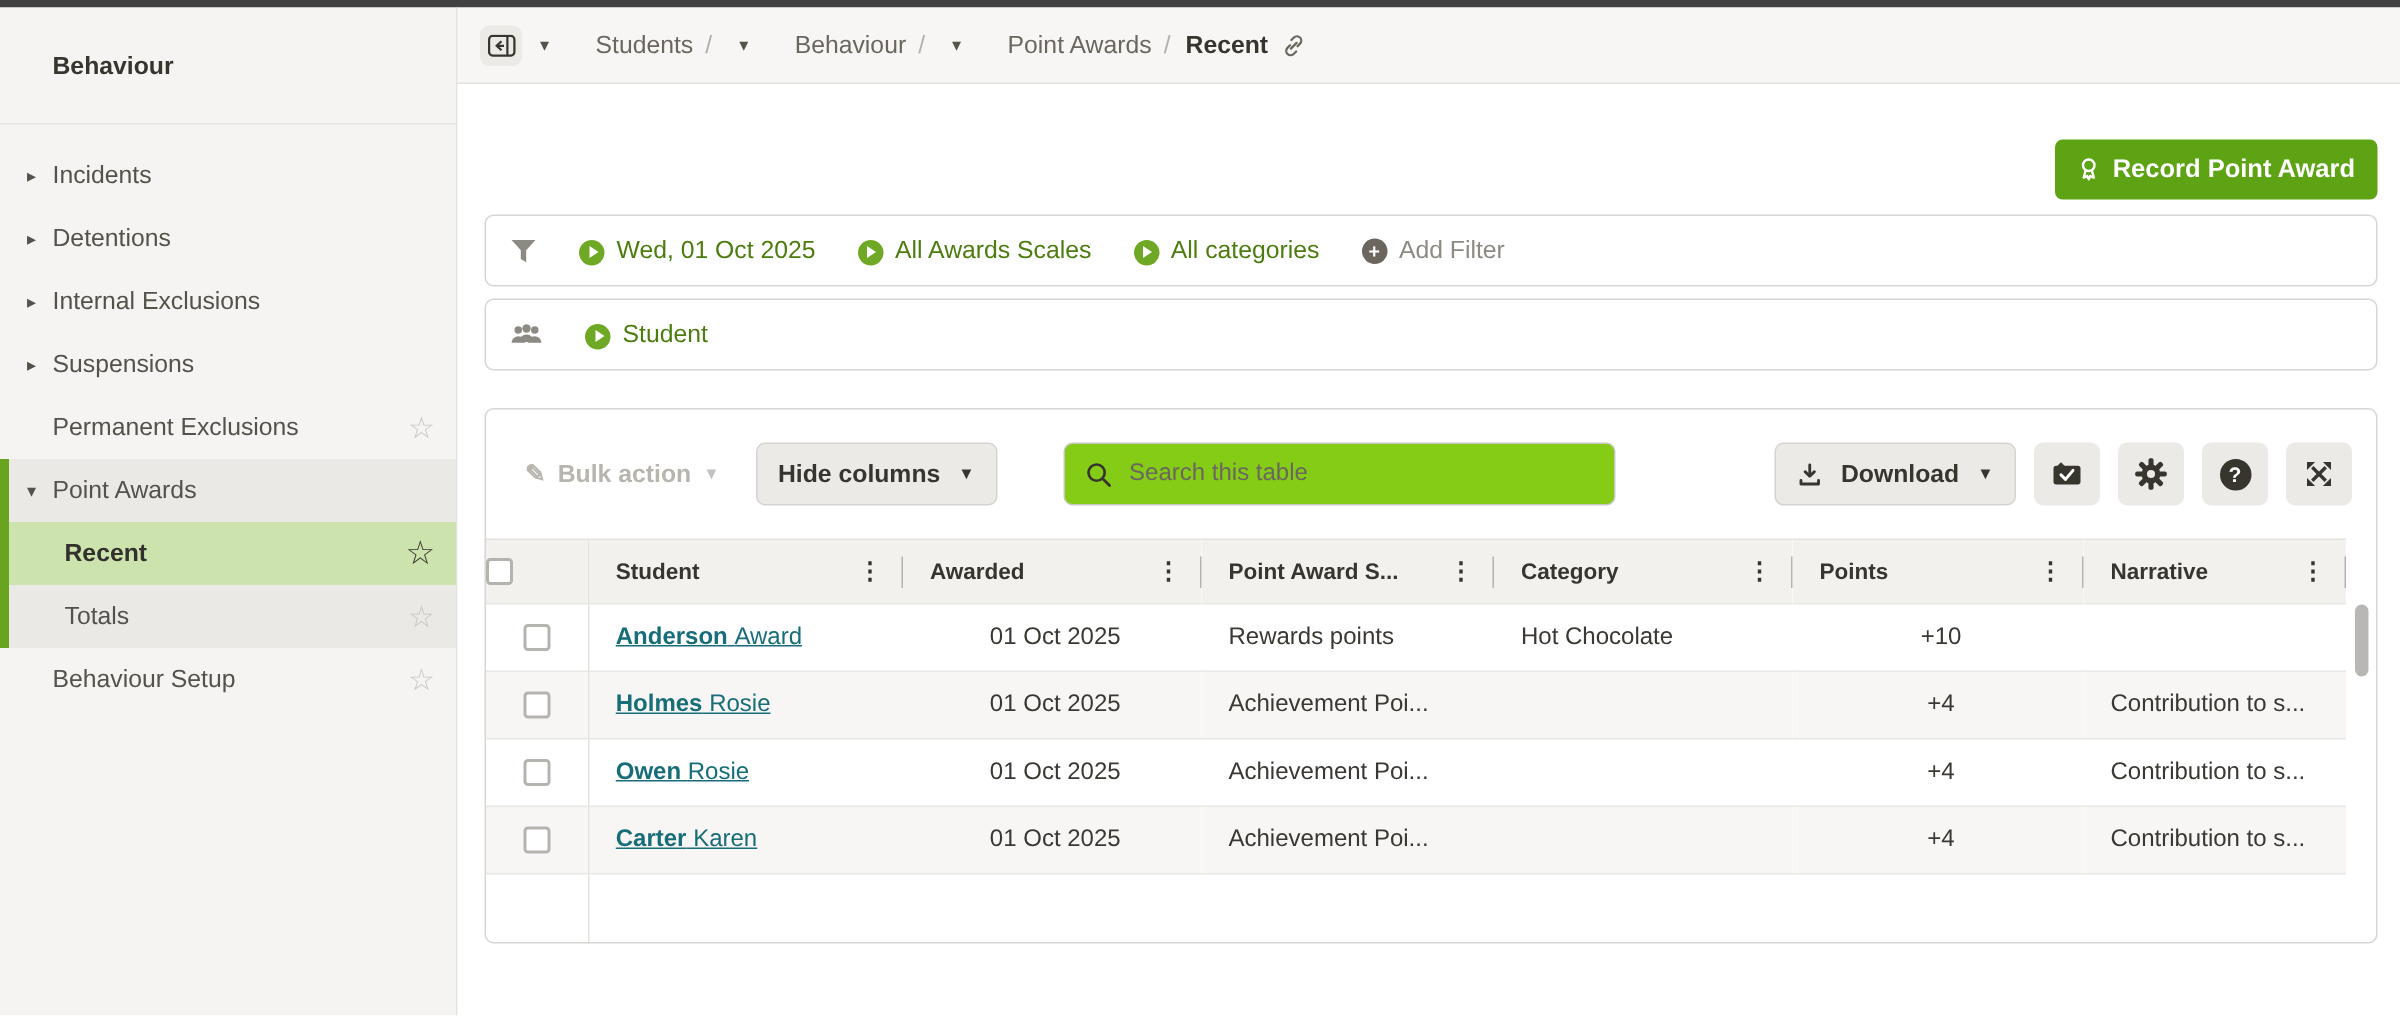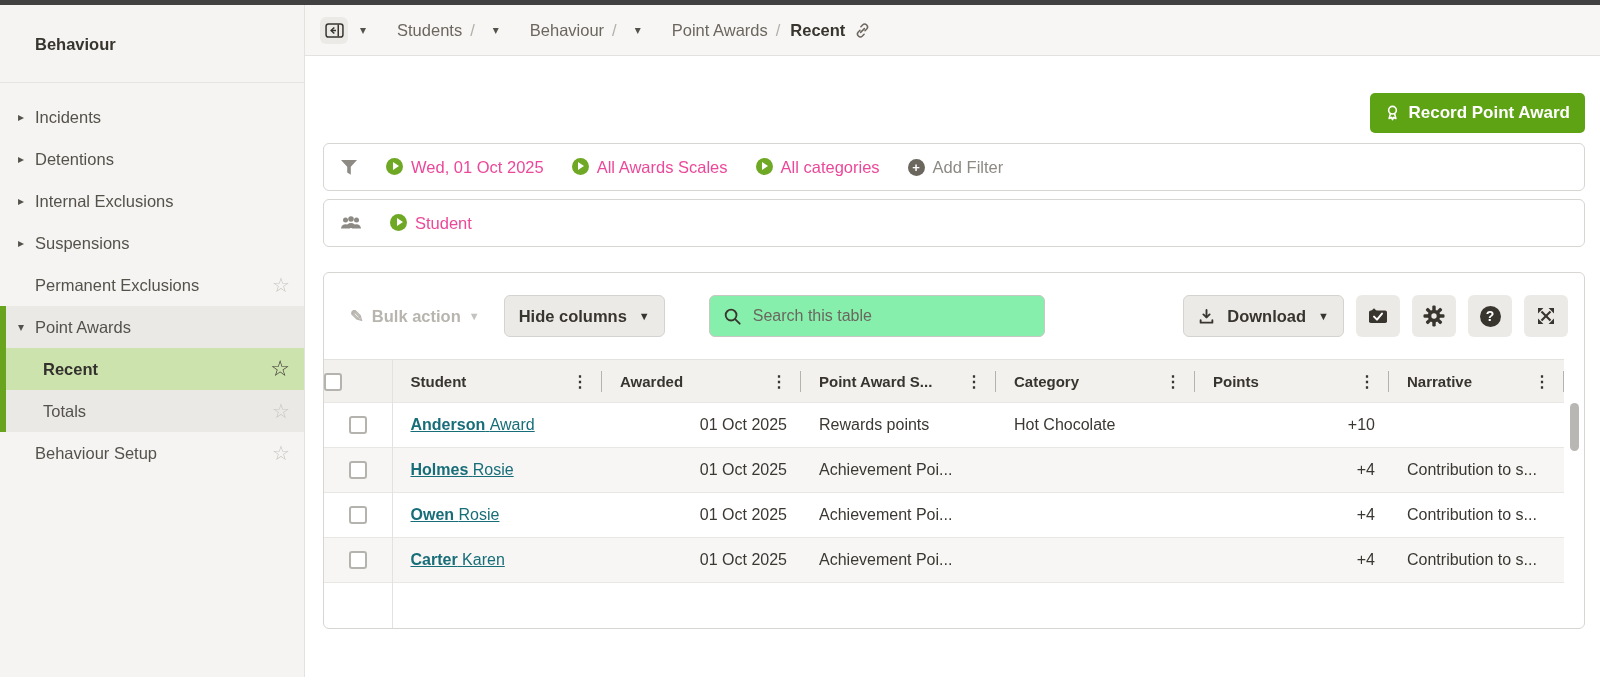--- a/index.html
+++ b/index.html
@@ -38,52 +38,52 @@
 
   .content { background:#fff; padding:0 15px 0 18px; flex:1; }
   .page-title { font-size:27px; font-weight:bold; color:#38352f; padding:17px 0 16px 0; border-bottom:1px solid #e5e4e1; }
 
   .btn-row { display:flex; justify-content:flex-end; margin-top:21px; }
   .btn-green { background:#5ea314; color:#fff; font-weight:bold; font-size:17px; border:none; border-radius:5px; height:40px; padding:0 15px; display:inline-flex; align-items:center; gap:8px; cursor:pointer; font-family:inherit;margin-top:16px; }
 
   .filter-box { border:1px solid #d8d6d2; border-radius:6px; height:48px; display:flex; align-items:center; gap:28px; padding:0 16px; background:#fff; }
   .filter-box.first { margin-top:10px; }
   .filter-box.second { margin-top:8px; }
-  .filter-link { color:#ec4899; font-size:16.5px; display:inline-flex; align-items:flex-start; gap:8px; cursor:pointer; }
+  .filter-link { color:#4d7c0f; font-size:16.5px; display:inline-flex; align-items:flex-end; gap:8px; cursor:pointer; }
   .green-dot { width:17px; height:17px; border-radius:50%; background:#6fa824; position:relative; flex-shrink:0; }
   .green-dot::after { content:''; position:absolute; left:6.5px; top:4.5px; border-left:6px solid #fff; border-top:4px solid transparent; border-bottom:4px solid transparent; }
   .grey-dot { width:17px; height:17px; border-radius:50%; background:#6b675f; color:#fff; font-size:13px; font-weight:bold; display:flex; align-items:center; justify-content:center; line-height:1; flex-shrink:0; }
   .add-filter { color:#8d8a84; font-size:16.5px; display:inline-flex; align-items:center; gap:8px; cursor:pointer; }
 
   
   .table-box { border:1px solid #d8d6d2; border-radius:6px; margin-top:25px; position:relative; background:#fff; }
   .table-toolbar { display:flex; align-items:center; padding:22px 16px; gap:12px; }
   .bulk { color:#b8b5af; font-size:16.5px; font-weight:bold; display:inline-flex; align-items:center; gap:8px; margin:0 12px 0 10px; cursor:default; }
   .bulk .caret { color:#c5c3bf; font-size:11px; }
   .btn-grey { background:#eceae7; border:1px solid #d5d3cf; border-radius:6px; height:42px; padding:0 14px; font-weight:bold; font-size:16.5px; color:#38352f; display:inline-flex; align-items:center; gap:12px; cursor:pointer; font-family:inherit; }
   .btn-grey .caret { font-size:11px; color:#38352f; }
-  .search-wrap { margin-left:32px; width:336px; height:42px; border:1px solid #c9c7c2; border-radius:6px; background:#86efac; display:flex; align-items:center; padding:0 13px; gap:11px; }
+  .search-wrap { margin-left:32px; width:368px; height:42px; border:1px solid #c9c7c2; border-radius:6px; background:#84cc16; display:flex; align-items:center; padding:0 13px; gap:11px; }
   .search-wrap input { border:none; outline:none; font-size:16px; flex:1; color:#38352f; font-family:inherit; background:transparent; }
   .search-wrap input::placeholder { color:#6b675f; }
   .dl-btn { margin-left:auto; }
   .icon-btn { width:44px; height:42px; background:#eceae7; border:none; border-radius:6px; display:inline-flex; align-items:center; justify-content:center; cursor:pointer; }
   .q-circle { width:21px; height:21px; border-radius:50%; background:#38352f; color:#fff; font-size:14px; font-weight:bold; display:flex; align-items:center; justify-content:center; line-height:1; }
 
   table { border-collapse:collapse; table-layout:fixed; width:calc(100% - 20px); font-size:16px; }
   thead tr { background:#f2f1ee; border-top:1px solid #e3e2df; border-bottom:1px solid #e3e2df; }
   th { height:43px; font-size:15px; font-weight:bold; color:#38352f; text-align:left; position:relative; padding:0; }
   th .th-inner { display:flex; align-items:center; padding:0 14px 0 18px; }
   th .kebab { margin-left:auto; font-size:16px; color:#38352f; cursor:pointer; font-weight:bold; }
   th::after { content:''; position:absolute; right:0; top:11px; height:21px; width:1px; background:#b5b3ae; }
   th.col-check::after { display:none; }
   .col-check { border-right:1px solid #e3e2df; }
   td { height:45px; padding:0 14px 0 18px; color:#3b3833; border-top:1px solid #e8e7e4; overflow:hidden; white-space:nowrap; }
   td.col-check { padding:0; text-align:center; }
   tbody tr:nth-child(even) { background:#f7f6f4; }
-  td.center { text-align:right; }
+  td.center { text-align:center; }
   .checkbox { display:inline-block; width:18px; height:18px; border:2px solid #b5b3ae; border-radius:3px; background:#fff; vertical-align:middle; cursor:pointer; }
   a.student-link { color:#176d78; text-decoration:underline; cursor:pointer; }
   a.student-link .last { font-weight:bold; }
   .vscroll { position:absolute; right:5px; top:130px; width:9px; height:48px; border-radius:5px; background:#b9b7b4; cursor:pointer; }
   tr.stub td { border-top:1px solid #e8e7e4; height:45px; }
 </style>
 </head>
 <body>
 
 <div class="topbar"></div>

